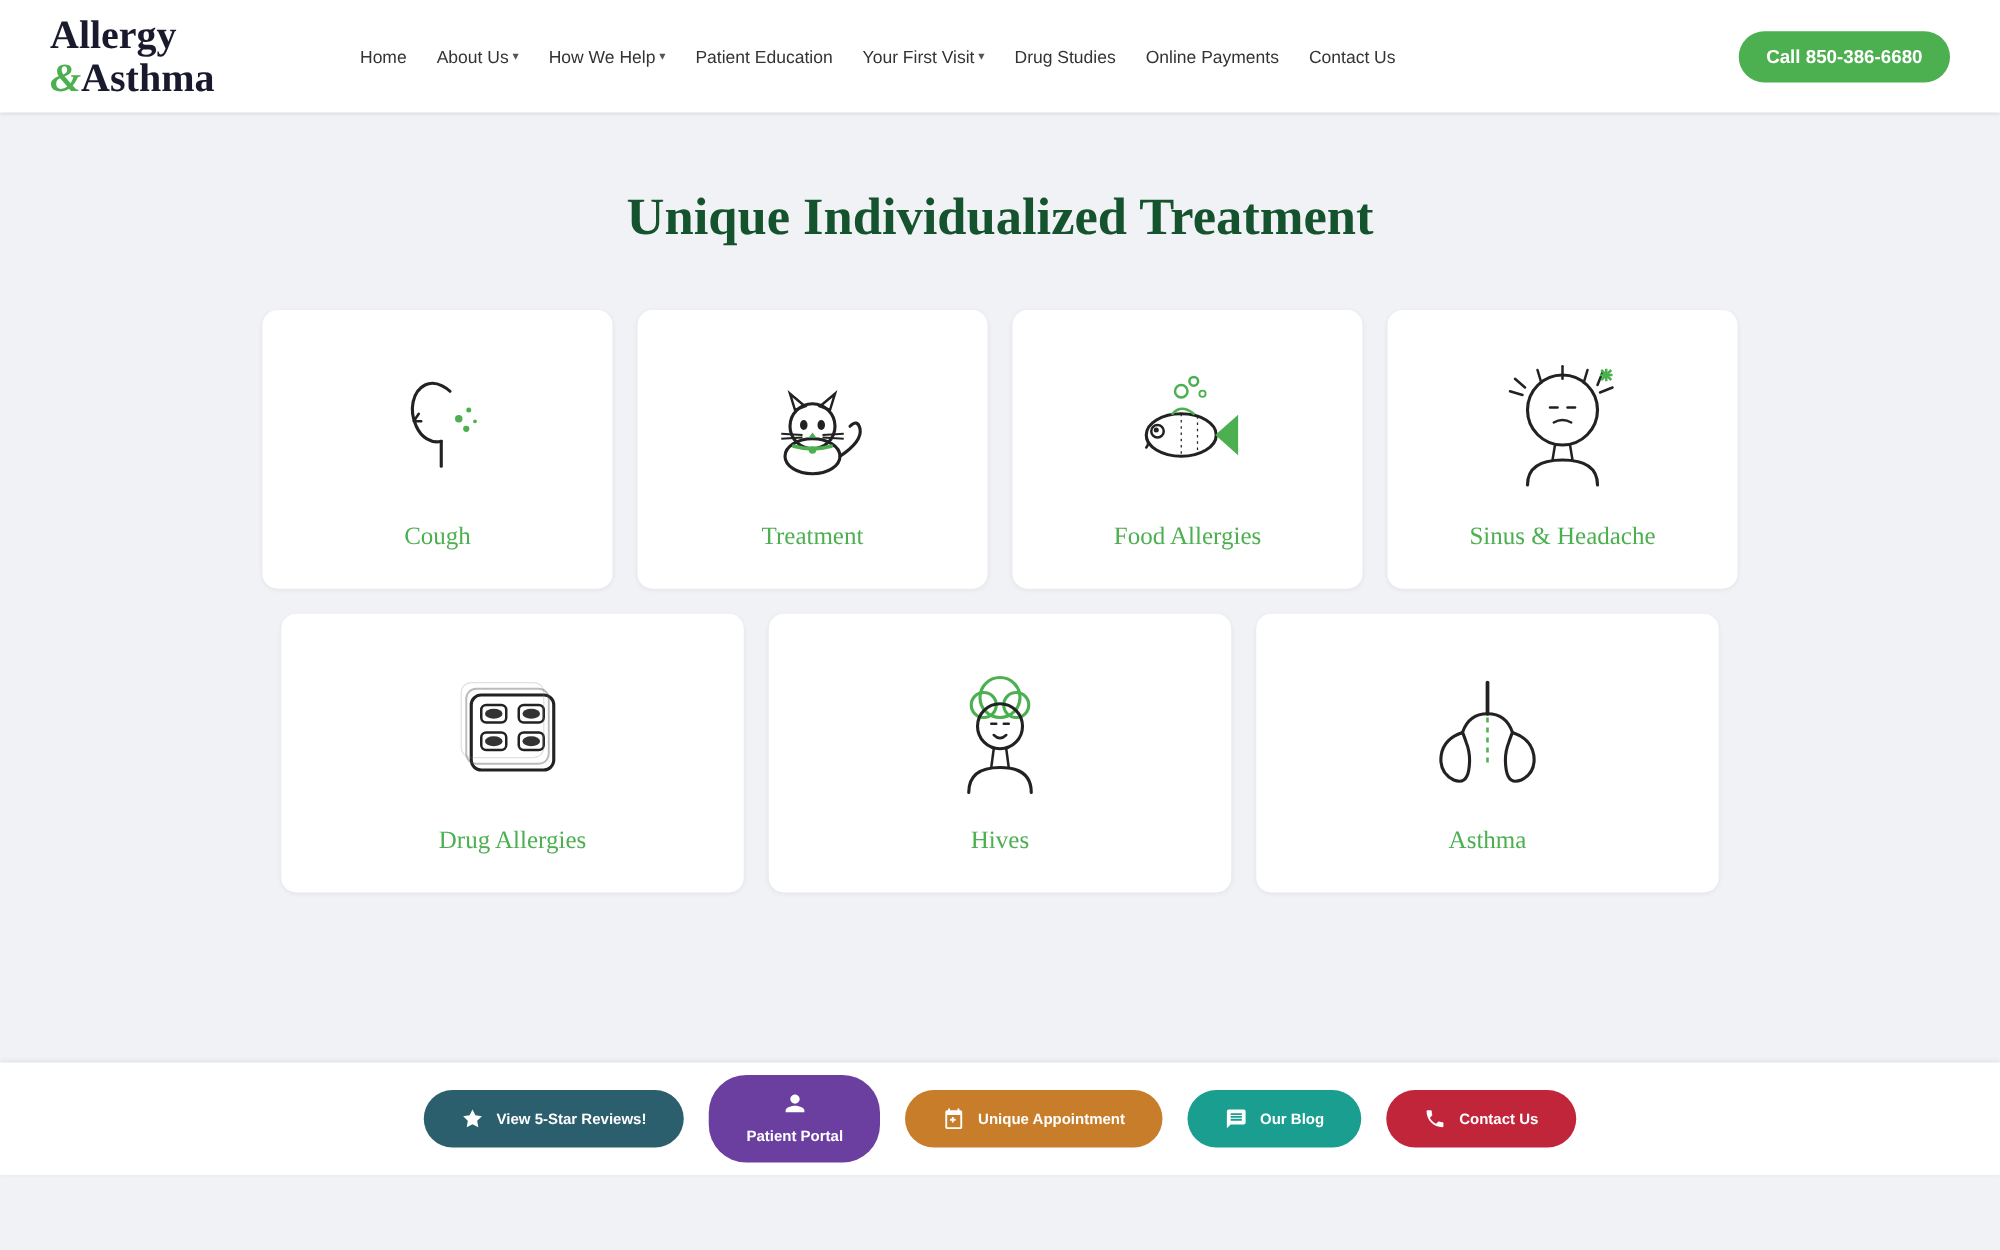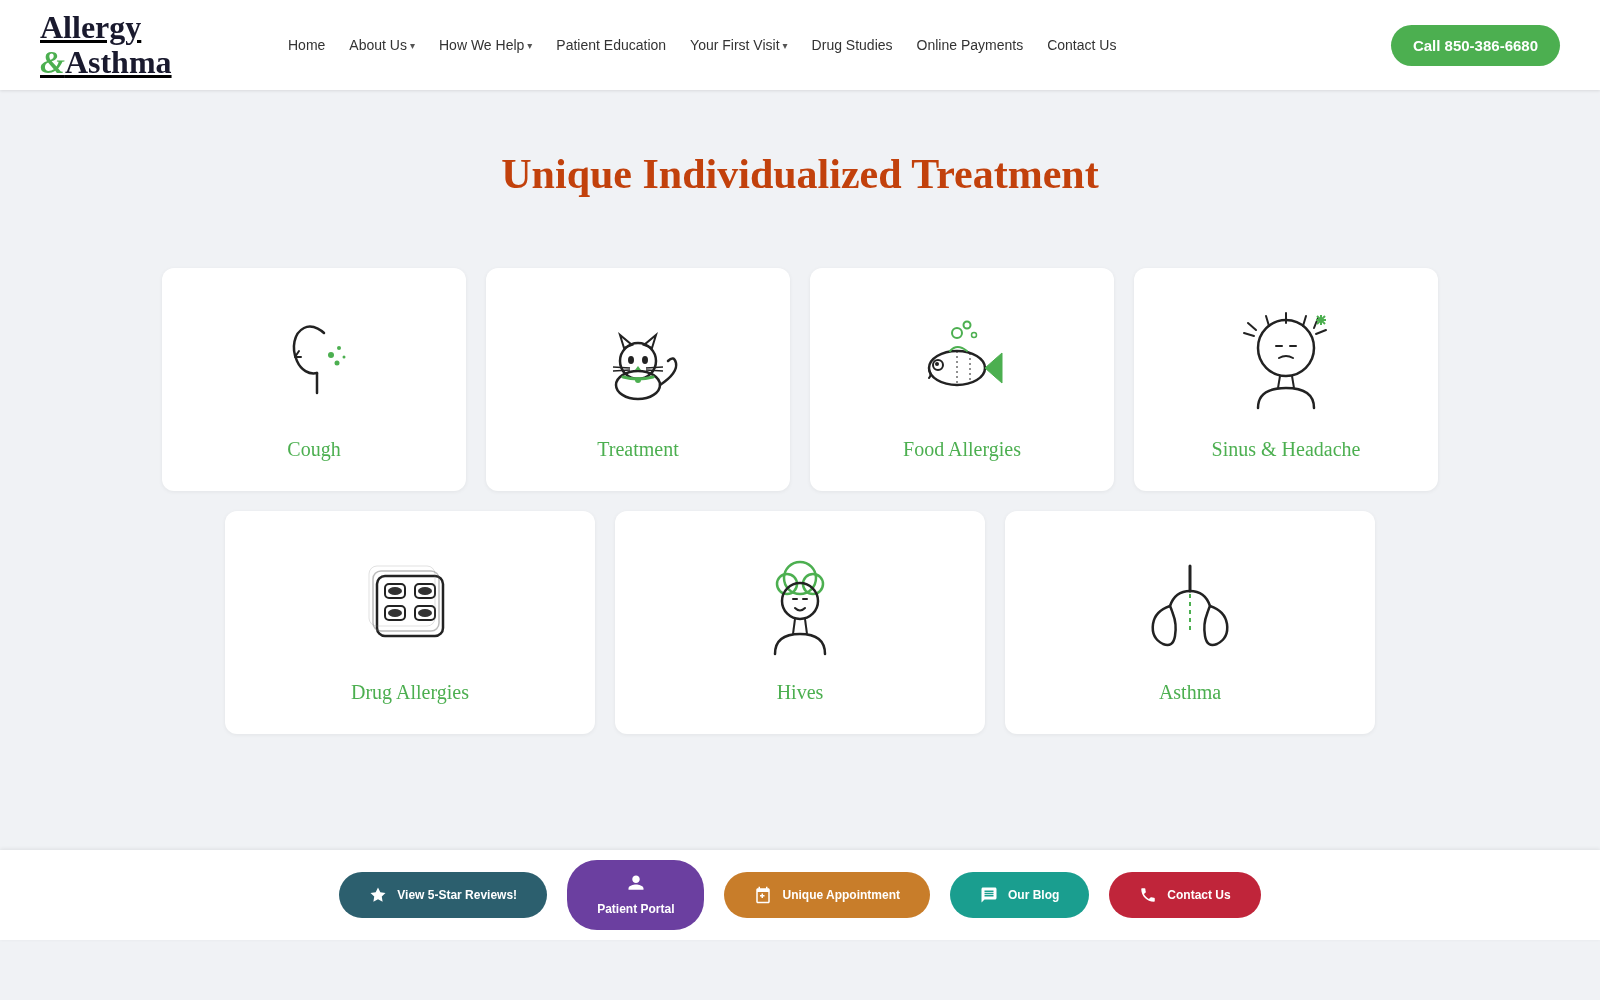--- a/index.html
+++ b/index.html
@@ -14,21 +14,20 @@
       padding: 0 40px;
       box-shadow: 0 1px 3px rgba(0,0,0,0.1);
       position: relative;
       z-index: 10;
     }
     .logo {
       display: flex;
       align-items: flex-start;
       margin-right: 60px;
       min-width: 180px;
-      text-decoration: underline;
     }
     .logo-text-wrap {
       font-size: 32px;
       line-height: 1.1;
       color: #1a1a2e;
       font-weight: 700;
       font-family: Georgia, serif;
     }
     .logo-ampersand {
       color: #4caf50;
@@ -68,22 +67,22 @@
     
     .main-content {
       background: #f0f2f5;
       padding: 60px 80px 60px;
       min-height: 760px;
     }
     .page-title {
       text-align: center;
       font-size: 42px;
       font-weight: 700;
-      color: #c2410c;
-      margin-bottom: 70px;
+      color: #14532d;
+      margin-bottom: 50px;
       font-family: Georgia, serif;
     }
 
     
     .cards-row {
       display: flex;
       gap: 20px;
       margin-bottom: 20px;
       justify-content: center;
     }
@@ -92,21 +91,21 @@
       border-radius: 12px;
       padding: 40px 20px 30px;
       display: flex;
       flex-direction: column;
       align-items: center;
       justify-content: center;
       cursor: pointer;
       transition: box-shadow 0.2s;
       box-shadow: 0 1px 4px rgba(0,0,0,0.06);
     }
-    .card-wide { width: 304px; min-height: 220px; }
+    .card-wide { width: 280px; min-height: 220px; }
     .card-medium { width: 370px; min-height: 220px; }
     .card-label {
       font-size: 20px;
       color: #4caf50;
       margin-top: 20px;
       font-family: Georgia, serif;
       font-weight: 500;
       text-align: center;
     }
     .card-icon-wrap {

